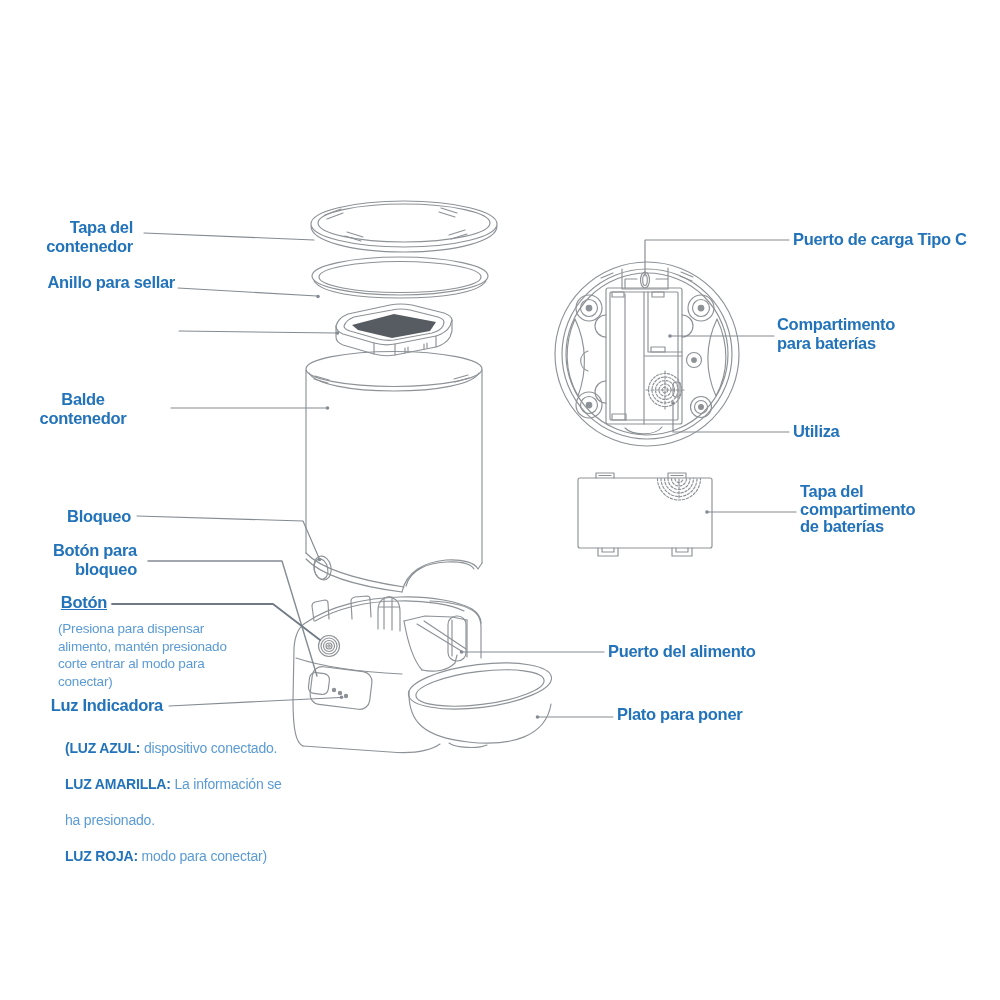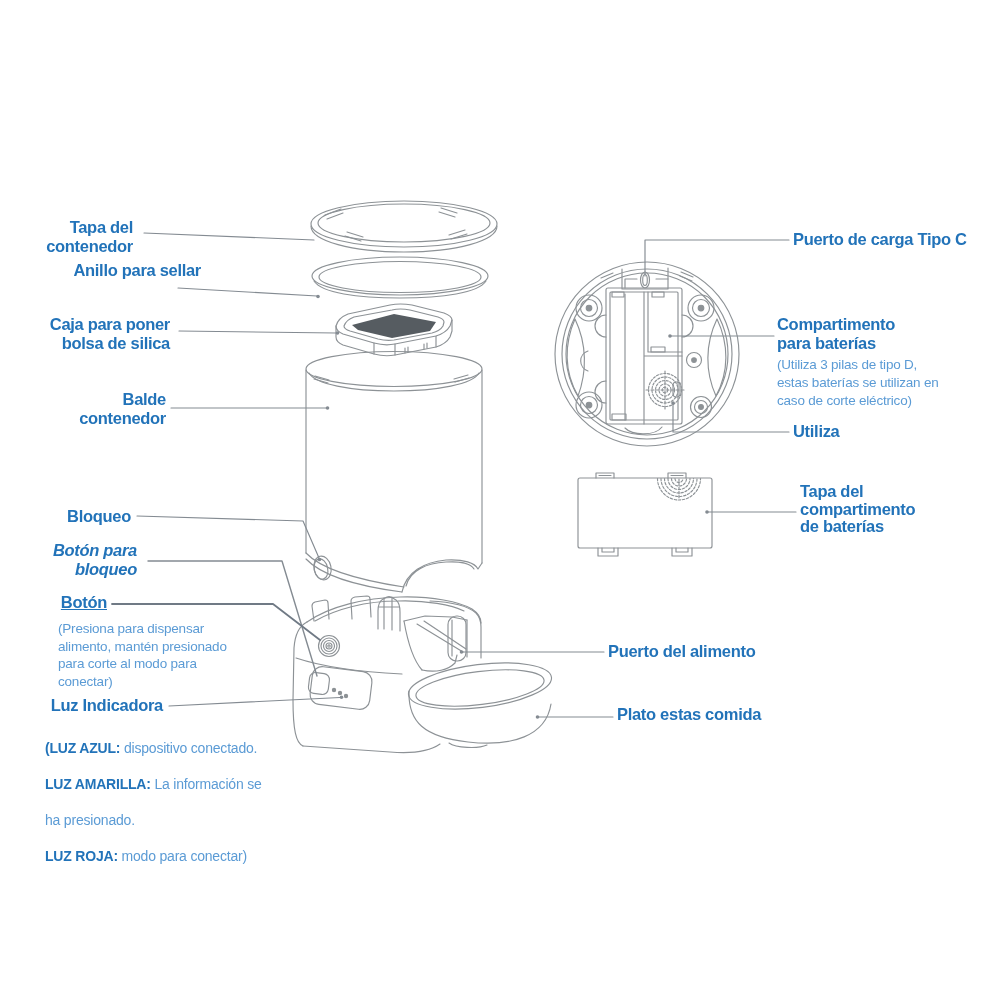--- a/index.html
+++ b/index.html
@@ -5,27 +5,27 @@
   html,body{margin:0;padding:0;background:#ffffff;}
   .canvas{position:relative;width:1000px;height:899px;background:#ffffff;overflow:hidden;
           font-family:"Liberation Sans","DejaVu Sans",sans-serif;}
   .canvas svg{position:absolute;left:0;top:0;}
   .lbl{position:absolute;color:#2273B9;font-weight:700;font-size:16.5px;line-height:18.5px;
        letter-spacing:-0.3px;white-space:pre-line;}
   .ra{text-align:right;}
   .desc{position:absolute;color:#5B9BD5;font-weight:400;font-size:13.5px;line-height:17.5px;
         letter-spacing:-0.2px;white-space:pre-line;}
   .desc .b{color:#2273B9;font-weight:700;}
-  .dline{white-space:pre;}
+  .dline{white-space:pre;margin-left:20px;}
   #l-tapa{left:0;top:218px;width:133px;}
-  #l-anillo{left:0;top:261px;width:175px;white-space:nowrap;padding-left:26px;}
+  #l-anillo{left:0;top:273px;width:175px;white-space:nowrap;}
   #l-caja{left:0;top:315px;width:170px;}
-  #l-balde{left:0;top:390px;width:166px;}
+  #l-balde{left:0;top:390px;width:166px;text-align:center;}
   #l-bloqueo{left:0;top:507px;width:131px;white-space:nowrap;}
-  #l-boton-bloqueo{left:0;top:541px;width:137px;font-style:italic;}
+  #l-boton-bloqueo{left:0;top:541px;width:137px;}
   #l-boton{left:0;top:593px;width:107px;white-space:nowrap;text-decoration:underline;}
   #l-boton-desc{left:58px;top:620px;}
   #l-luz{left:0;top:696px;width:163px;white-space:nowrap;}
   #l-luz-desc{left:45px;top:721px;line-height:18px;font-size:14px;}
   #l-puerto{left:793px;top:230px;white-space:nowrap;text-align:right;}
   #l-comp{left:777px;top:315px;}
   #l-comp-desc{left:777px;top:356px;line-height:18px;}
   #l-bocina{left:793px;top:422px;white-space:nowrap;}
   #l-tapa-bat{left:800px;top:483px;line-height:17.5px;}
   #l-salida{left:608px;top:642px;white-space:nowrap;}
@@ -205,47 +205,42 @@
         <circle cx="461.5" cy="652" r="1.8" fill="#848B92" stroke="none"></circle>
         <path d="M 539,717 L 613,717"></path>
         <circle cx="537.5" cy="717" r="1.8" fill="#848B92" stroke="none"></circle>
       </g>
     </g>
   </svg>
 
   <div class="lbl ra" id="l-tapa">Tapa del
 contenedor</div>
   <div class="lbl ra" id="l-anillo">Anillo para sellar</div>
-  <div class="lbl ra" id="l-caja">Caja para poner
-bolsa de silica</div>
   <div class="lbl ra" id="l-balde">Balde
 contenedor</div>
   <div class="lbl ra" id="l-bloqueo">Bloqueo</div>
   <div class="lbl ra" id="l-boton-bloqueo">Botón para
 bloqueo</div>
   <div class="lbl ra" id="l-boton">Botón</div>
   <div class="desc" id="l-boton-desc">(Presiona para dispensar
 alimento, mantén presionado
-para corte al modo para
+corte entrar al modo para
 conectar)</div>
   <div class="lbl ra" id="l-luz">Luz Indicadora</div>
 
   <div class="desc" id="l-luz-desc">
     <div class="dline"><span class="b">(LUZ AZUL:</span><span> dispositivo conectado.</span></div>
     <div class="dline"><span class="b">LUZ AMARILLA:</span><span> La información se</span></div>
     <div class="dline"><span class="b"></span><span>ha presionado.</span></div>
     <div class="dline"><span class="b">LUZ ROJA:</span><span> modo para conectar)</span></div>
   </div>
 
   <div class="lbl" id="l-puerto">Puerto de carga Tipo C</div>
   <div class="lbl" id="l-comp">Compartimento
 para baterías</div>
-  <div class="desc" id="l-comp-desc">(Utiliza 3 pilas de tipo D,
-estas baterías se utilizan en
-caso de corte eléctrico)</div>
   <div class="lbl" id="l-bocina">Utiliza</div>
   <div class="lbl" id="l-tapa-bat">Tapa del
 compartimento
 de baterías</div>
   <div class="lbl" id="l-salida">Puerto del alimento</div>
-  <div class="lbl" id="l-plato">Plato estas comida</div>
+  <div class="lbl" id="l-plato">Plato para poner</div>
 
 </div>
 
 </body></html>

